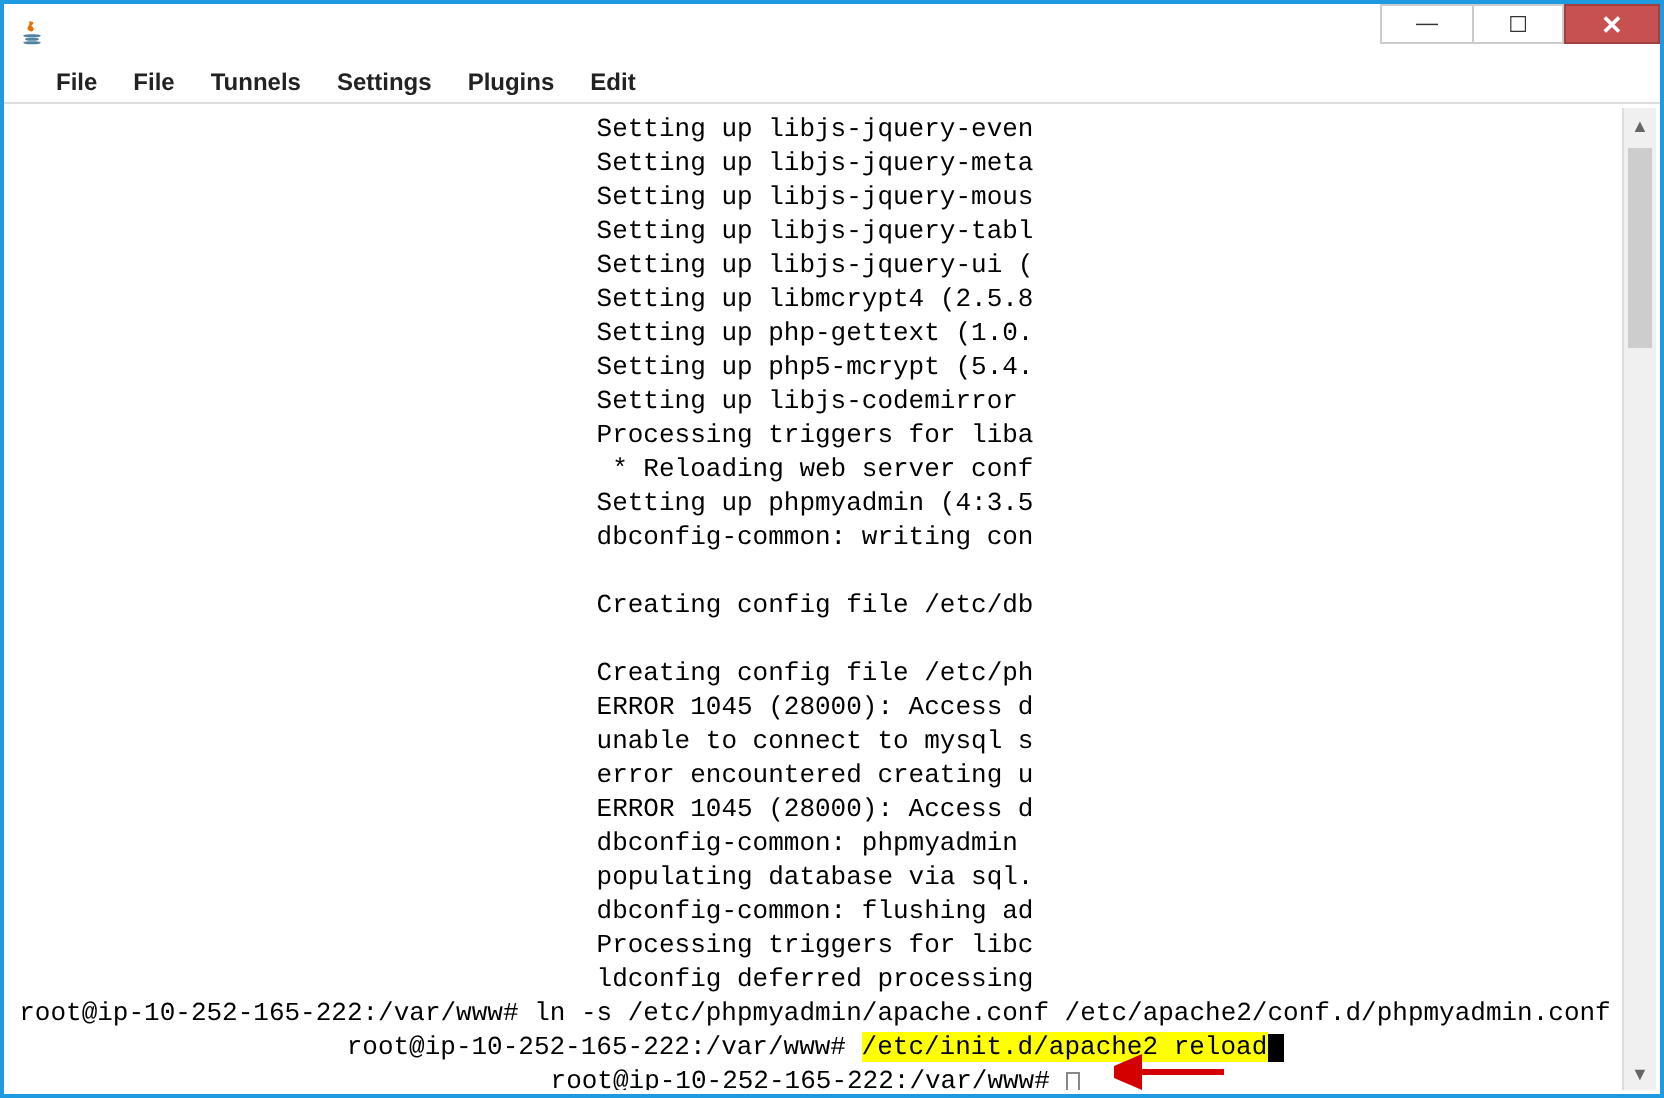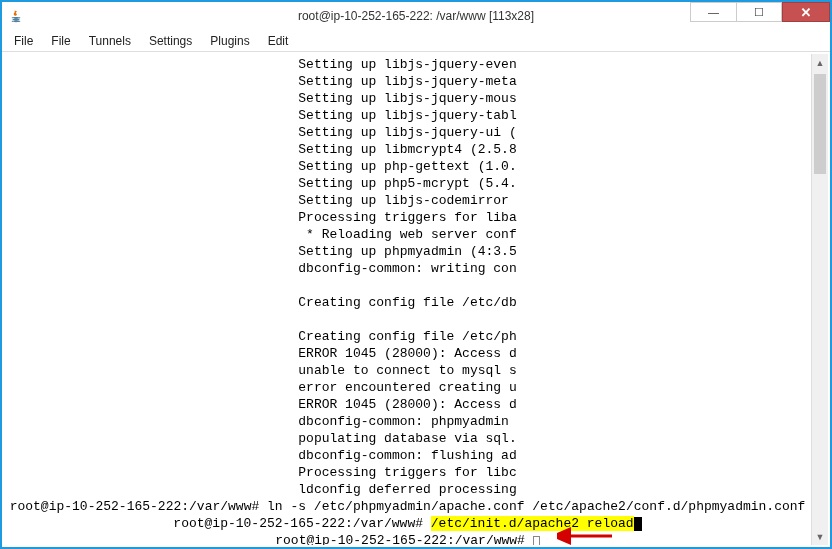--- a/index.html
+++ b/index.html
@@ -56,22 +56,23 @@
     width:48px;
     font-size:13px;
     font-weight:bold;
   }
   .menubar {
     height:22px;
     background:#fff;
     border-bottom:1px solid #ddd;
     display:flex;
     align-items:center;
-    padding-left:4px;
+    padding-left:18px;
     gap:2px;
+    font-weight:bold;
   }
   .menuitem {
     padding:2px 8px;
     color:#222;
     font-size:12px;
   }
   .terminal-wrap {
     position:absolute;
     top:52px; left:2px; right:2px; bottom:2px;
     background:#fff;
@@ -131,21 +132,20 @@
 </head>
 <body>
 
 <div class="titlebar">
   <span class="app-icon">
     <svg width="14" height="14" viewBox="0 0 16 16">
         <path d="M6 2c2 2-2 3 0 5 1 1 3 1 3-1 0-1-2-1-1-2 1-1 2-2-2-2z" fill="#e76f00"></path>
         <path d="M3 10c0 1 2 1 5 1s5 0 5-1-10-1-10 0zm1 2c0 1 2 1 4 1s4 0 4-1-8-1-8 0zm-1 2c0 1 3 1 5 1s5 0 5-1-10-1-10 0z" fill="#5382a1"></path>
       </svg>
   </span>
-  <div class="title">root@ip-10-252-165-222: /var/www [113x28]</div>
   <div class="win-controls">
     <div class="win-btn min">—</div>
     <div class="win-btn max">☐</div>
     <div class="win-btn close">✕</div>
   </div>
 </div>
 
 <div class="menubar">
   <div class="menuitem">File</div>
   <div class="menuitem">File</div>

